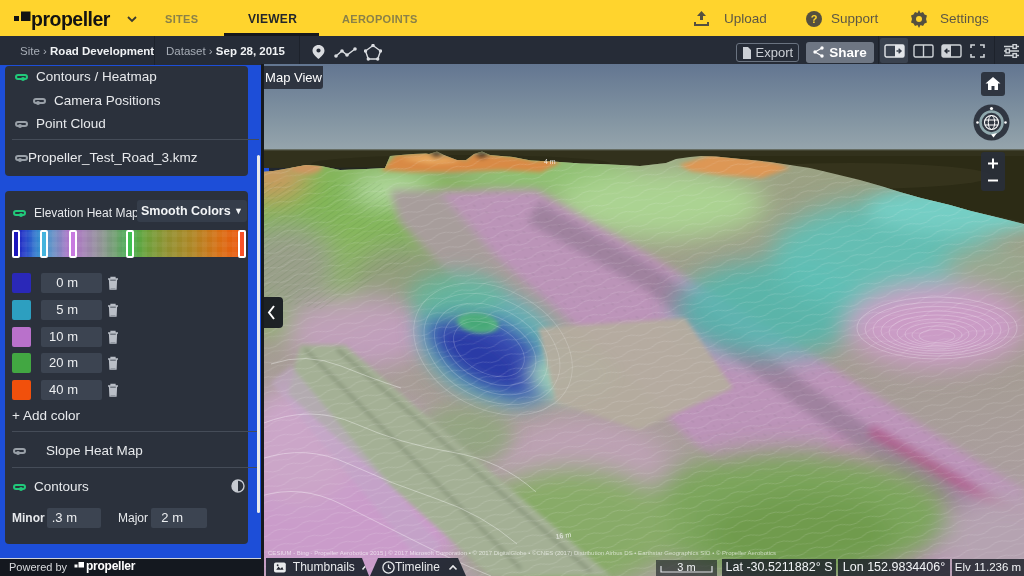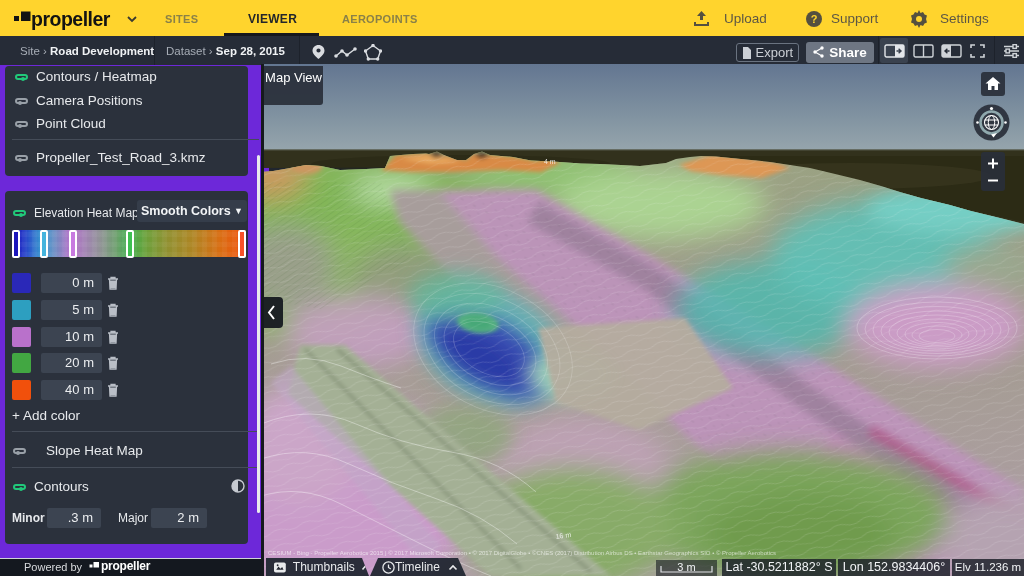--- a/index.html
+++ b/index.html
@@ -1,27 +1,27 @@
 <!DOCTYPE html>
 <html><head><meta charset="utf-8">
 <style>
 *{margin:0;padding:0;box-sizing:border-box}
 html,body{width:1024px;height:576px;overflow:hidden;font-family:"Liberation Sans",sans-serif;background:#21262e}
 .abs{position:absolute}
 #topbar{left:0;top:0;width:1024px;height:36px;background:#ffd42d}
 #bar2{left:0;top:36px;width:1024px;height:29px;background:#262c37}
-#sidebar{left:0;top:65px;width:269px;height:511px;background:#6d28d9}
+#sidebar{left:0;top:65px;width:269px;height:511px;background:#1d4ed8}
 .panel{position:absolute;left:5px;width:243px;background:#2b313c;border-radius:4px}
 .row{position:absolute;display:flex;align-items:center;color:#e7e9ec;font-size:13.5px}
 .tgl{width:13px;height:6px;border:2px solid #99a0a8;border-radius:5px;position:relative;flex:none}
 .tgl i{position:absolute;width:4px;height:4px;border-radius:50%;background:#99a0a8;top:1px;left:1px}
 .tgl.on{border-color:#21c97a}
 .tgl.on i{background:#21c97a;left:auto;right:1px}
 .divl{position:absolute;left:12px;right:10px;height:1px;background:#454c58}
-.fld{position:absolute;background:#3c4451;color:#eceef0;font-size:13px;text-align:right;line-height:20px;padding-right:8px;border-radius:2px}
+.fld{position:absolute;background:#3c4451;color:#eceef0;font-size:13px;text-align:right;line-height:20px;padding-right:24px;border-radius:2px}
 .sw{position:absolute;width:19px;height:20px;border-radius:2px}
 .trash{position:absolute;width:12px;height:14px;color:#b9bec6}
 #logo{left:14px;top:5px}
 .tab{position:absolute;top:0;height:36px;line-height:38px;font-size:11px;letter-spacing:.3px;color:#8a8148;font-weight:bold}
 #mapwrap{left:261px;top:64px;width:763px;height:512px}
 .mapbtn{position:absolute;background:rgba(41,47,58,.92);color:#fff;border-radius:3px}
 .infobox{position:absolute;top:559px;height:17px;background:rgba(26,31,39,.82);color:#f2f4f6;font-size:13px;line-height:17px;text-align:center}
 .btab{position:absolute;background:rgba(33,39,49,.95);color:#e8eaec;font-size:12px;height:18px;top:558px;display:flex;align-items:center}
 </style></head>
 <body>
@@ -124,38 +124,38 @@
 
 <div class="abs" id="sidebar">
   <div class="panel" style="top:1px;height:110px"></div>
   <div class="panel" style="top:126px;height:353px"></div>
   <div class="row" style="left:15px;top:3px;height:17px">
       <span class="tgl on">
         <i></i>
       </span>
       <span style="margin-left:8px">Contours / Heatmap</span>
     </div>
-  <div class="row" style="left:15px;top:27px;height:17px">
+  <div class="row" style="left:33px;top:27px;height:17px">
       <span class="tgl">
         <i></i>
       </span>
       <span style="margin-left:8px">Camera Positions</span>
     </div>
   <div class="row" style="left:15px;top:50px;height:17px">
       <span class="tgl">
         <i></i>
       </span>
       <span style="margin-left:8px">Point Cloud</span>
     </div>
   <div class="divl" style="top:74px"></div>
   <div class="row" style="left:15px;top:84px;height:17px">
       <span class="tgl">
         <i></i>
       </span>
-      <span style="margin-left:8px">Propeller_Test_Road_3.kmz</span>
+      <span style="">Propeller_Test_Road_3.kmz</span>
     </div>
 
   <div class="row" style="left:13px;top:139px;height:17px;font-size:12px">
       <span class="tgl on">
         <i></i>
       </span>
       <span style="margin-left:8px">Elevation Heat Map</span>
     </div>
   <div class="abs" style="left:137px;top:135px;width:110px;height:22px;background:#353d4a;border-radius:3px;color:#f2f4f6;font-size:12.5px;font-weight:bold;line-height:22px;text-align:center">Smooth Colors <span style="font-size:9px;vertical-align:1px">▼</span></div>
 
@@ -218,21 +218,21 @@
     </svg>
   <div class="row" style="left:12px;top:443px;height:20px;font-weight:bold;font-size:12px">Minor</div>
   <div class="fld" style="left:47px;top:443px;width:54px;height:20px">.3 m</div>
   <div class="row" style="left:118px;top:443px;height:20px;font-weight:normal;font-size:12px">Major</div>
   <div class="fld" style="left:151px;top:443px;width:56px;height:20px">2 m</div>
 
   <div class="abs" style="left:257px;top:90px;width:3px;height:358px;background:#e8eaec;border-radius:2px"></div>
 
   <div class="abs" style="left:0;top:493px;width:261px;height:1px;background:#cfd3d8"></div>
   <div class="abs" style="left:0;top:494px;width:261px;height:17px;background:#14181f;color:#d8dadd;font-size:11px;line-height:17px">
-    <span style="margin-left:24px">Powered by</span>
+    <span style="margin-left:9px">Powered by</span>
     <svg style="vertical-align:-2px;margin-left:4px" width="76" height="13" viewBox="0 0 152 26">
         <rect x="1" y="9" width="6" height="6" fill="#fff"></rect>
         <rect x="9" y="4" width="11" height="11" fill="#fff"></rect>
         <text x="24" y="20" font-size="24" font-weight="bold" fill="#fff" font-family="Liberation Sans" letter-spacing="-0.5">propeller</text>
       </svg>
   </div>
 </div>
 
 <div class="abs" id="mapwrap">
 <svg width="763" height="512" viewBox="0 0 763 512">
@@ -383,21 +383,21 @@
       <ellipse cx="228" cy="285" rx="38" ry="24" transform="rotate(28 228 285)" opacity=".7"></ellipse>
     </g>
   </g>
 
   <text x="295" y="475" font-size="7" fill="#fff" opacity=".8" transform="rotate(-8 295 475)" font-family="Liberation Sans">16 m</text>
   <text x="283" y="100" font-size="7" fill="#fff" opacity=".8" font-family="Liberation Sans">4 m</text>
 </svg>
   
   <div class="abs" style="left:0;top:0;width:3px;height:512px;background:#16191e"></div>
   
-  <div class="mapbtn" style="left:3px;top:2px;width:59px;height:39px;font-size:13px;line-height:23px;text-align:center;border-radius:0 0 3px 0">Map View</div>
+  <div class="mapbtn" style="left:3px;top:2px;width:59px;height:23px;font-size:13px;line-height:23px;text-align:center;border-radius:0 0 3px 0">Map View</div>
   
   <div class="mapbtn" style="left:1px;top:233px;width:21px;height:31px;background:rgba(22,26,32,.95);border-radius:0 4px 4px 0">
     <svg width="21" height="31">
         <path d="M12 9 L7 15.5 L12 22" stroke="#fff" stroke-width="2" fill="none"></path>
       </svg>
   </div>
   
   <div class="mapbtn" style="left:720px;top:8px;width:24px;height:24px">
     <svg width="24" height="24" viewBox="0 0 24 24">
         <path d="M12 5 L4.5 11.5 H7 V18 H10.5 V14 H13.5 V18 H17 V11.5 H19.5 Z" fill="#fff"></path>

